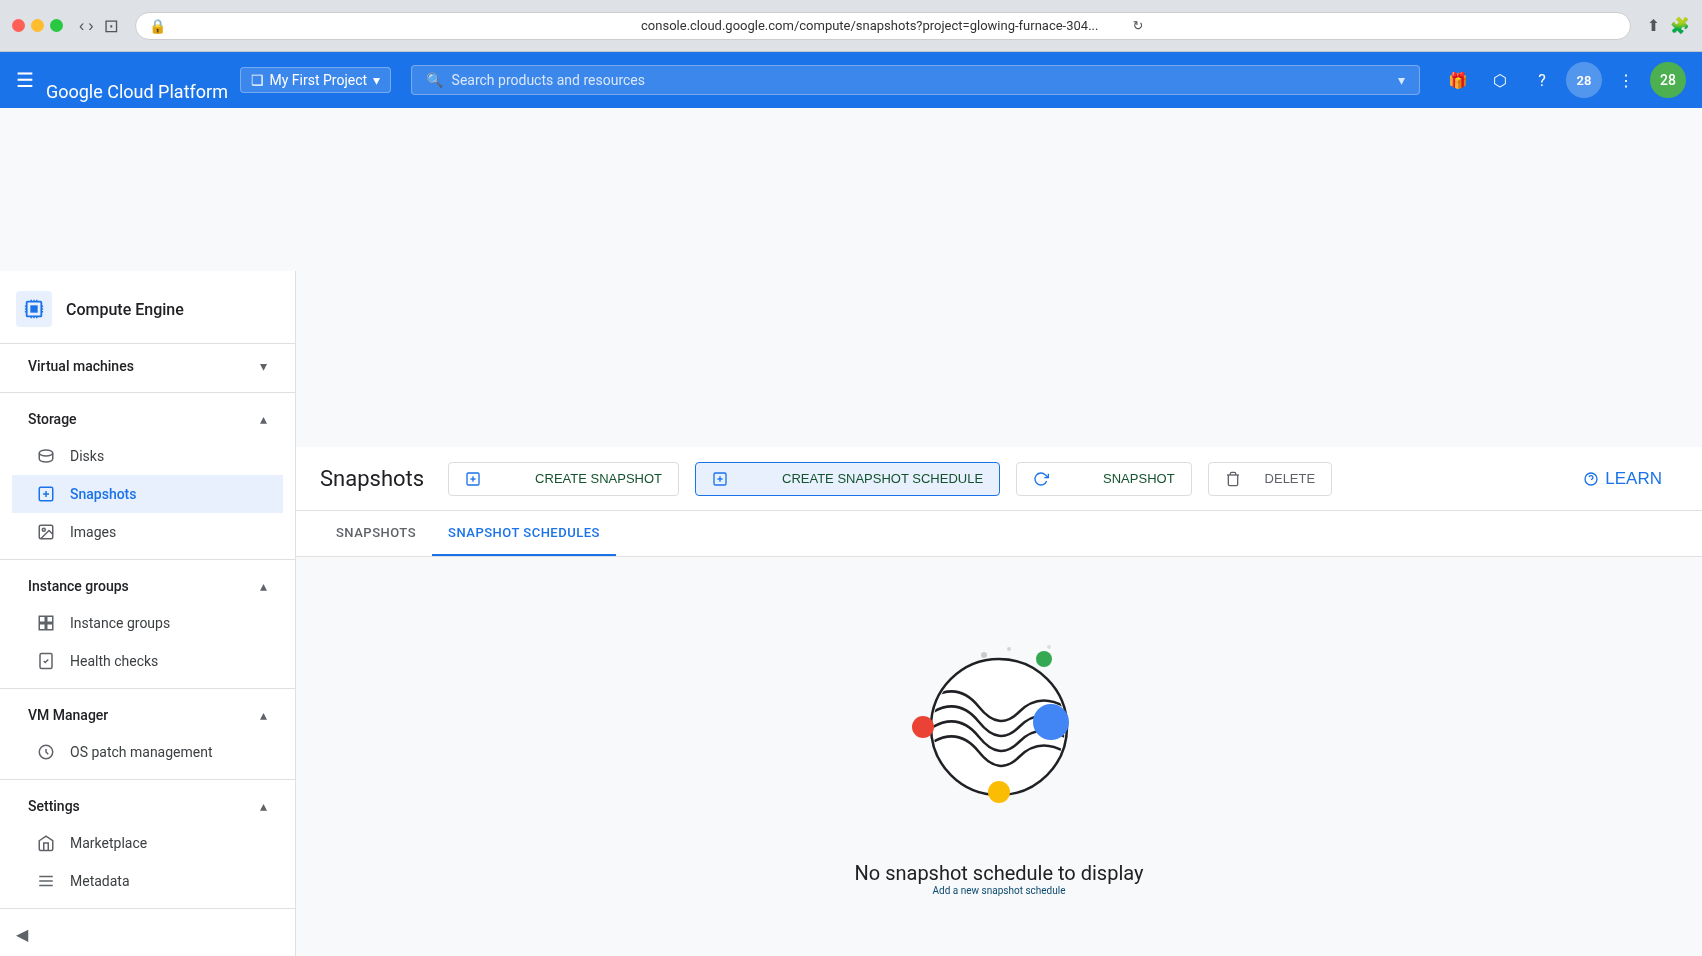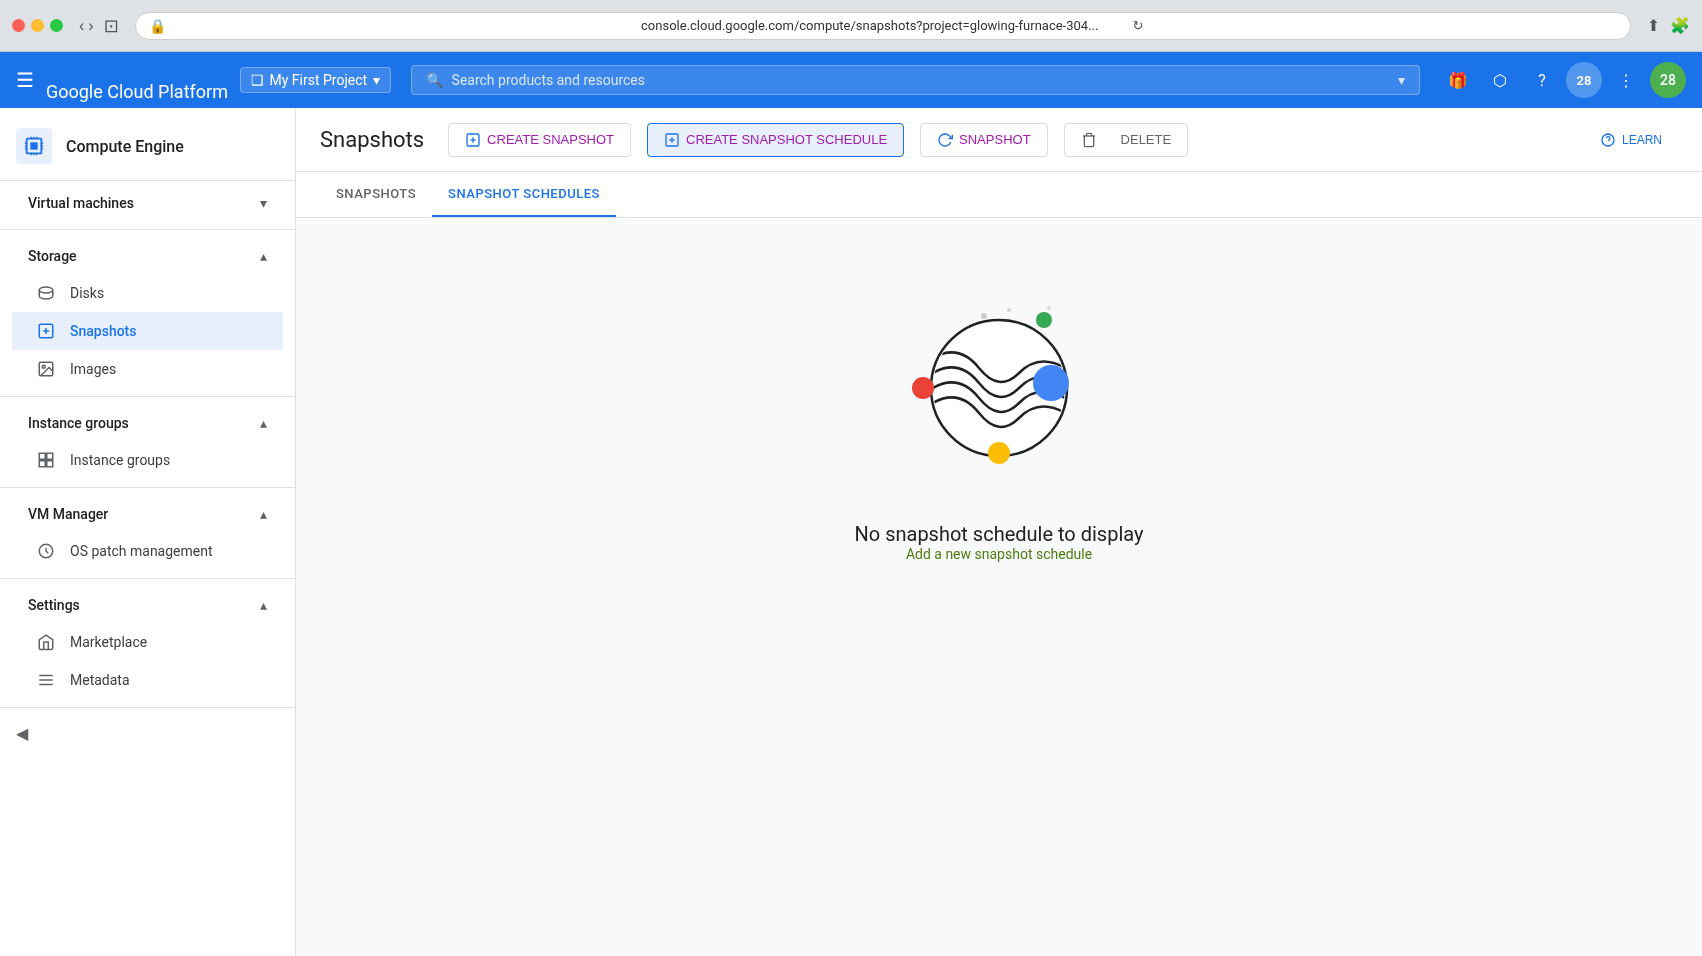--- a/index.html
+++ b/index.html
@@ -87,20 +87,21 @@
       width: 36px; height: 36px; border-radius: 50%; 
       background: #4caf50; display: flex; align-items: center; 
       justify-content: center; font-size: 14px; font-weight: 500; color: white;
       cursor: pointer;
     }
 
     
     .app-body {
       display: flex;
       height: calc(956px - 52px - 56px);
+      align-items: flex-end;
     }
 
     
     .sidebar {
       width: 296px;
       background: white;
       border-right: 1px solid #e0e0e0;
       overflow-y: auto;
       flex-shrink: 0;
     }
@@ -178,32 +179,32 @@
       border: 1px solid #dadce0;
       border-radius: 4px;
       background: white;
       cursor: pointer;
       font-size: 13px;
       font-weight: 500;
       color: #1a73e8;
       white-space: nowrap;
     }
     .header-btn.active { background: #e8f0fe; border-color: #1a73e8; }
-    .header-btn-text { color: #a21caf; }
+    .header-btn-text { color: #14532d; margin-left: 48px; }
     .header-btn.delete { color: #5f6368; gap: 24px; }
     .spacer { flex: 1; }
     .learn-btn {
       display: flex;
       align-items: center;
       gap: 6px;
       padding: 8px 16px;
       background: none;
       border: none;
       cursor: pointer;
-      font-size: 12px;
+      font-size: 17px;
       font-weight: 500;
       color: #1a73e8;
     }
 
     
     .tabs {
       background: white;
       border-bottom: 1px solid #e0e0e0;
       padding: 0 24px;
       display: flex;
@@ -235,22 +236,22 @@
       width: 220px;
       height: 220px;
       margin-bottom: 24px;
     }
     .empty-title {
       font-size: 20px;
       color: #202124;
       font-weight: 400;
     }
     .empty-subtitle {
-      font-size: 14px;
-      color: #4d7c0f;
+      font-size: 10px;
+      color: #0c4a6e;
     }
 
     
     .collapse-icon { color: #5f6368; font-size: 14px; }
   </style>
 </head>
 <body>
 
 <div class="browser-chrome">
   <div class="traffic-lights">
@@ -381,20 +382,29 @@
         <div class="sidebar-item-icon">
           <svg width="18" height="18" viewBox="0 0 24 24" fill="none" stroke="#5f6368" stroke-width="2">
             <rect x="3" y="3" width="8" height="8"></rect>
             <rect x="13" y="3" width="8" height="8"></rect>
             <rect x="3" y="13" width="8" height="8"></rect>
             <rect x="13" y="13" width="8" height="8"></rect>
           </svg>
         </div>
         <span>Instance groups</span>
       </div>
+      <div class="sidebar-item">
+        <div class="sidebar-item-icon">
+          <svg width="18" height="18" viewBox="0 0 24 24" fill="none" stroke="#5f6368" stroke-width="2">
+            <rect x="4" y="2" width="16" height="20" rx="2"></rect>
+            <path d="M9 12l2 2 4-4"></path>
+          </svg>
+        </div>
+        <span>Health checks</span>
+      </div>
     </div>
 
     <div class="sidebar-divider"></div>
 
     <div class="sidebar-section">
       <div class="sidebar-category">
         <span>VM Manager</span>
         <span class="collapse-icon">▴</span>
       </div>
       <div class="sidebar-item">

